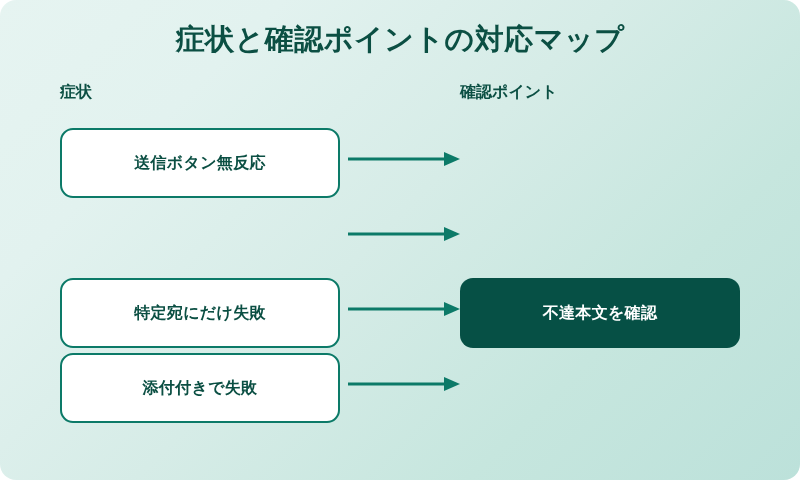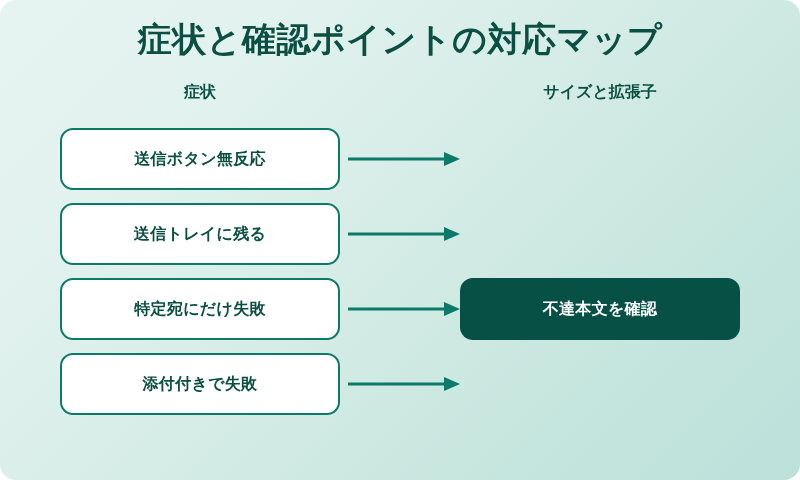--- a/index.html
+++ b/index.html
@@ -30,54 +30,53 @@
                 #bce1da 100%);
   }
 
   
   #title {
     position: absolute;
     top: 22px;
     left: 0;
     width: 800px;
     text-align: center;
-    font-size: 34px;
+    font-size: 29px;
     font-weight: bold;
     letter-spacing: 0.5px;
     color: #0b4f43;
     line-height: 34px;
     white-space: nowrap;
   }
 
   
   .col-header {
     position: absolute;
     top: 80px;
     font-size: 16px;
     font-weight: bold;
     color: #0b4f43;
-    text-align: center;
     line-height: 24px;
     white-space: nowrap;
   }
   #header-left  { left: 60px;  width: 280px; }
   #header-right { left: 460px; width: 280px; }
 
   
   .row {
     position: absolute;
     left: 0;
     width: 800px;
     height: 62px;
   }
 
   .card {
     position: absolute;
     top: 0;
-    height: 62px;
+    height: 70px;
     box-sizing: border-box;
     display: flex;
     align-items: center;
     justify-content: center;
     font-size: 16px;
     font-weight: bold;
     white-space: nowrap;
     letter-spacing: 0.3px;
   }
 
@@ -110,34 +109,33 @@
 </style>
 </head>
 <body>
 
 <div id="canvas">
 
   <div id="title">症状と確認ポイントの対応マップ</div>
 
   <div class="col-header" id="header-left">症状</div>
 
-  <div class="col-header" id="header-right">サイズと拡張子</div>
+  <div class="col-header" id="header-right">確認ポイント</div>
 
   <div class="row" style="top:128px;">
     <div class="card card-symptom">送信ボタン無反応</div>
     <div class="arrow">
       <svg width="112" height="20" viewBox="0 0 112 20" xmlns="http://www.w3.org/2000/svg">
         <line x1="0" y1="10" x2="98" y2="10" stroke="#0c7a68" stroke-width="3"></line>
         <polygon points="96,3 112,10 96,17" fill="#0c7a68"></polygon>
       </svg>
     </div>
   </div>
 
   <div class="row" style="top:203px;">
-    <div class="card card-symptom">送信トレイに残る</div>
     <div class="arrow">
       <svg width="112" height="20" viewBox="0 0 112 20" xmlns="http://www.w3.org/2000/svg">
         <line x1="0" y1="10" x2="98" y2="10" stroke="#0c7a68" stroke-width="3"></line>
         <polygon points="96,3 112,10 96,17" fill="#0c7a68"></polygon>
       </svg>
     </div>
   </div>
 
   <div class="row" style="top:278px;padding-left:48px;">
     <div class="card card-symptom">特定宛にだけ失敗</div>

